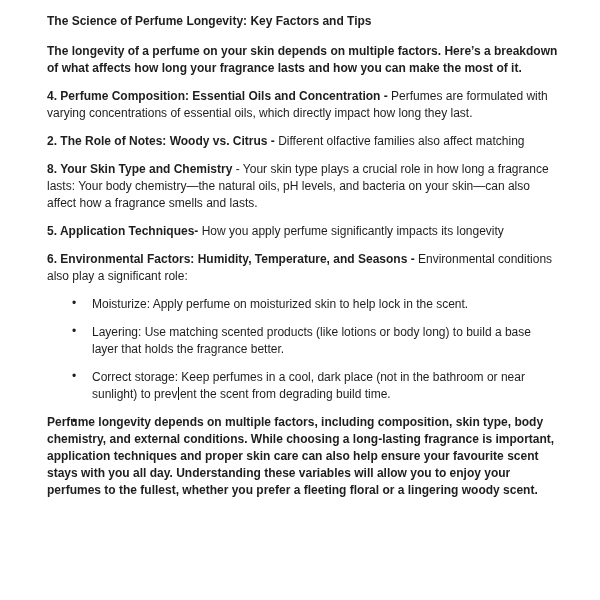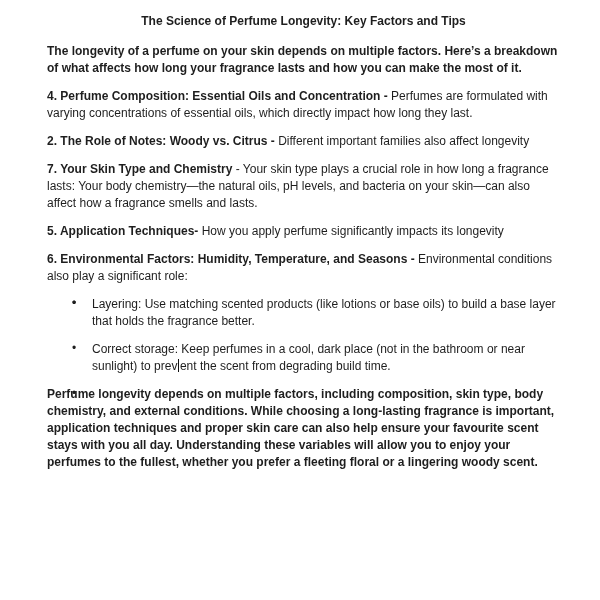--- a/index.html
+++ b/index.html
@@ -14,21 +14,20 @@
     background: #ffffff;
     padding: 13px 40px 0 47px;
     font-family: "Liberation Sans", sans-serif;
     font-size: 12px;
     line-height: 17px;
     color: #1e1e1e;
     overflow: hidden;
     cursor: text;
   }
   .title {
-    text-align: center;
     font-weight: 700;
     margin: 0 0 13px 0;
   }
   #doc p {
     margin: 4px 0 11px 0;
   }
   #doc .b {
     font-weight: 700;
   }
   #doc ul {
@@ -57,25 +56,25 @@
   }
 </style>
 </head>
 <body>
 
 <div class="page">
   <div class="title">The Science of Perfume Longevity: Key Factors and Tips</div>
   <div id="doc">
       <p><span class="b">The longevity of a perfume on your skin depends on multiple factors. Here’s a breakdown of what affects how long your fragrance lasts and how you can make the most of it.</span></p>
       <p><span class="b">4. Perfume Composition: Essential Oils and Concentration - </span><span>Perfumes are formulated with varying concentrations of essential oils, which directly impact how long they last.</span></p>
-      <p><span class="b">2. The Role of Notes: Woody vs. Citrus - </span><span>Different important families also affect longevity</span></p>
-      <p><span class="b">7. Your Skin Type and Chemistry</span><span> - Your skin type plays a crucial role in how long a fragrance lasts: Your body chemistry—the natural oils, pH levels, and bacteria on your skin—can also affect how a fragrance smells and lasts.</span></p>
+      <p><span class="b">2. The Role of Notes: Woody vs. Citrus - </span><span>Different olfactive families also affect matching</span></p>
+      <p><span class="b">8. Your Skin Type and Chemistry</span><span> - Your skin type plays a crucial role in how long a fragrance lasts: Your body chemistry—the natural oils, pH levels, and bacteria on your skin—can also affect how a fragrance smells and lasts.</span></p>
       <p><span class="b">5. Application Techniques-</span><span> How you apply perfume significantly impacts its longevity</span></p>
       <p><span class="b">6. Environmental Factors: Humidity, Temperature, and Seasons - </span><span>Environmental conditions also play a significant role:</span></p>
       <ul>
-        <li><span class="dot">•</span></li>
-        <li><span class="dot">•</span><span>Layering: Use matching scented products (like lotions or base oils) to build a base layer that holds the fragrance better.</span></li>
+        <li><span class="dot">•</span><span>Moisturize: Apply perfume on moisturized skin to help lock in the scent.</span></li>
+        <li><span class="dot">•</span><span>Layering: Use matching scented products (like lotions or body long) to build a base layer that holds the fragrance better.</span></li>
         <li><span class="dot">•</span><span>Correct storage: Keep perfumes in a cool, dark place (not in the bathroom or near sunlight) to prev</span><span class="caret"></span><span>ent the scent from degrading build time.</span></li>
         <li><span class="dot">•</span></li>
       </ul>
       <p><span class="b">Perfume longevity depends on multiple factors, including composition, skin type, body chemistry, and external conditions. While choosing a long-lasting fragrance is important, application techniques and proper skin care can also help ensure your favourite scent stays with you all day. Understanding these variables will allow you to enjoy your perfumes to the fullest, whether you prefer a fleeting floral or a lingering woody scent.</span></p>
     </div>
 </div>
 
 </body></html>

